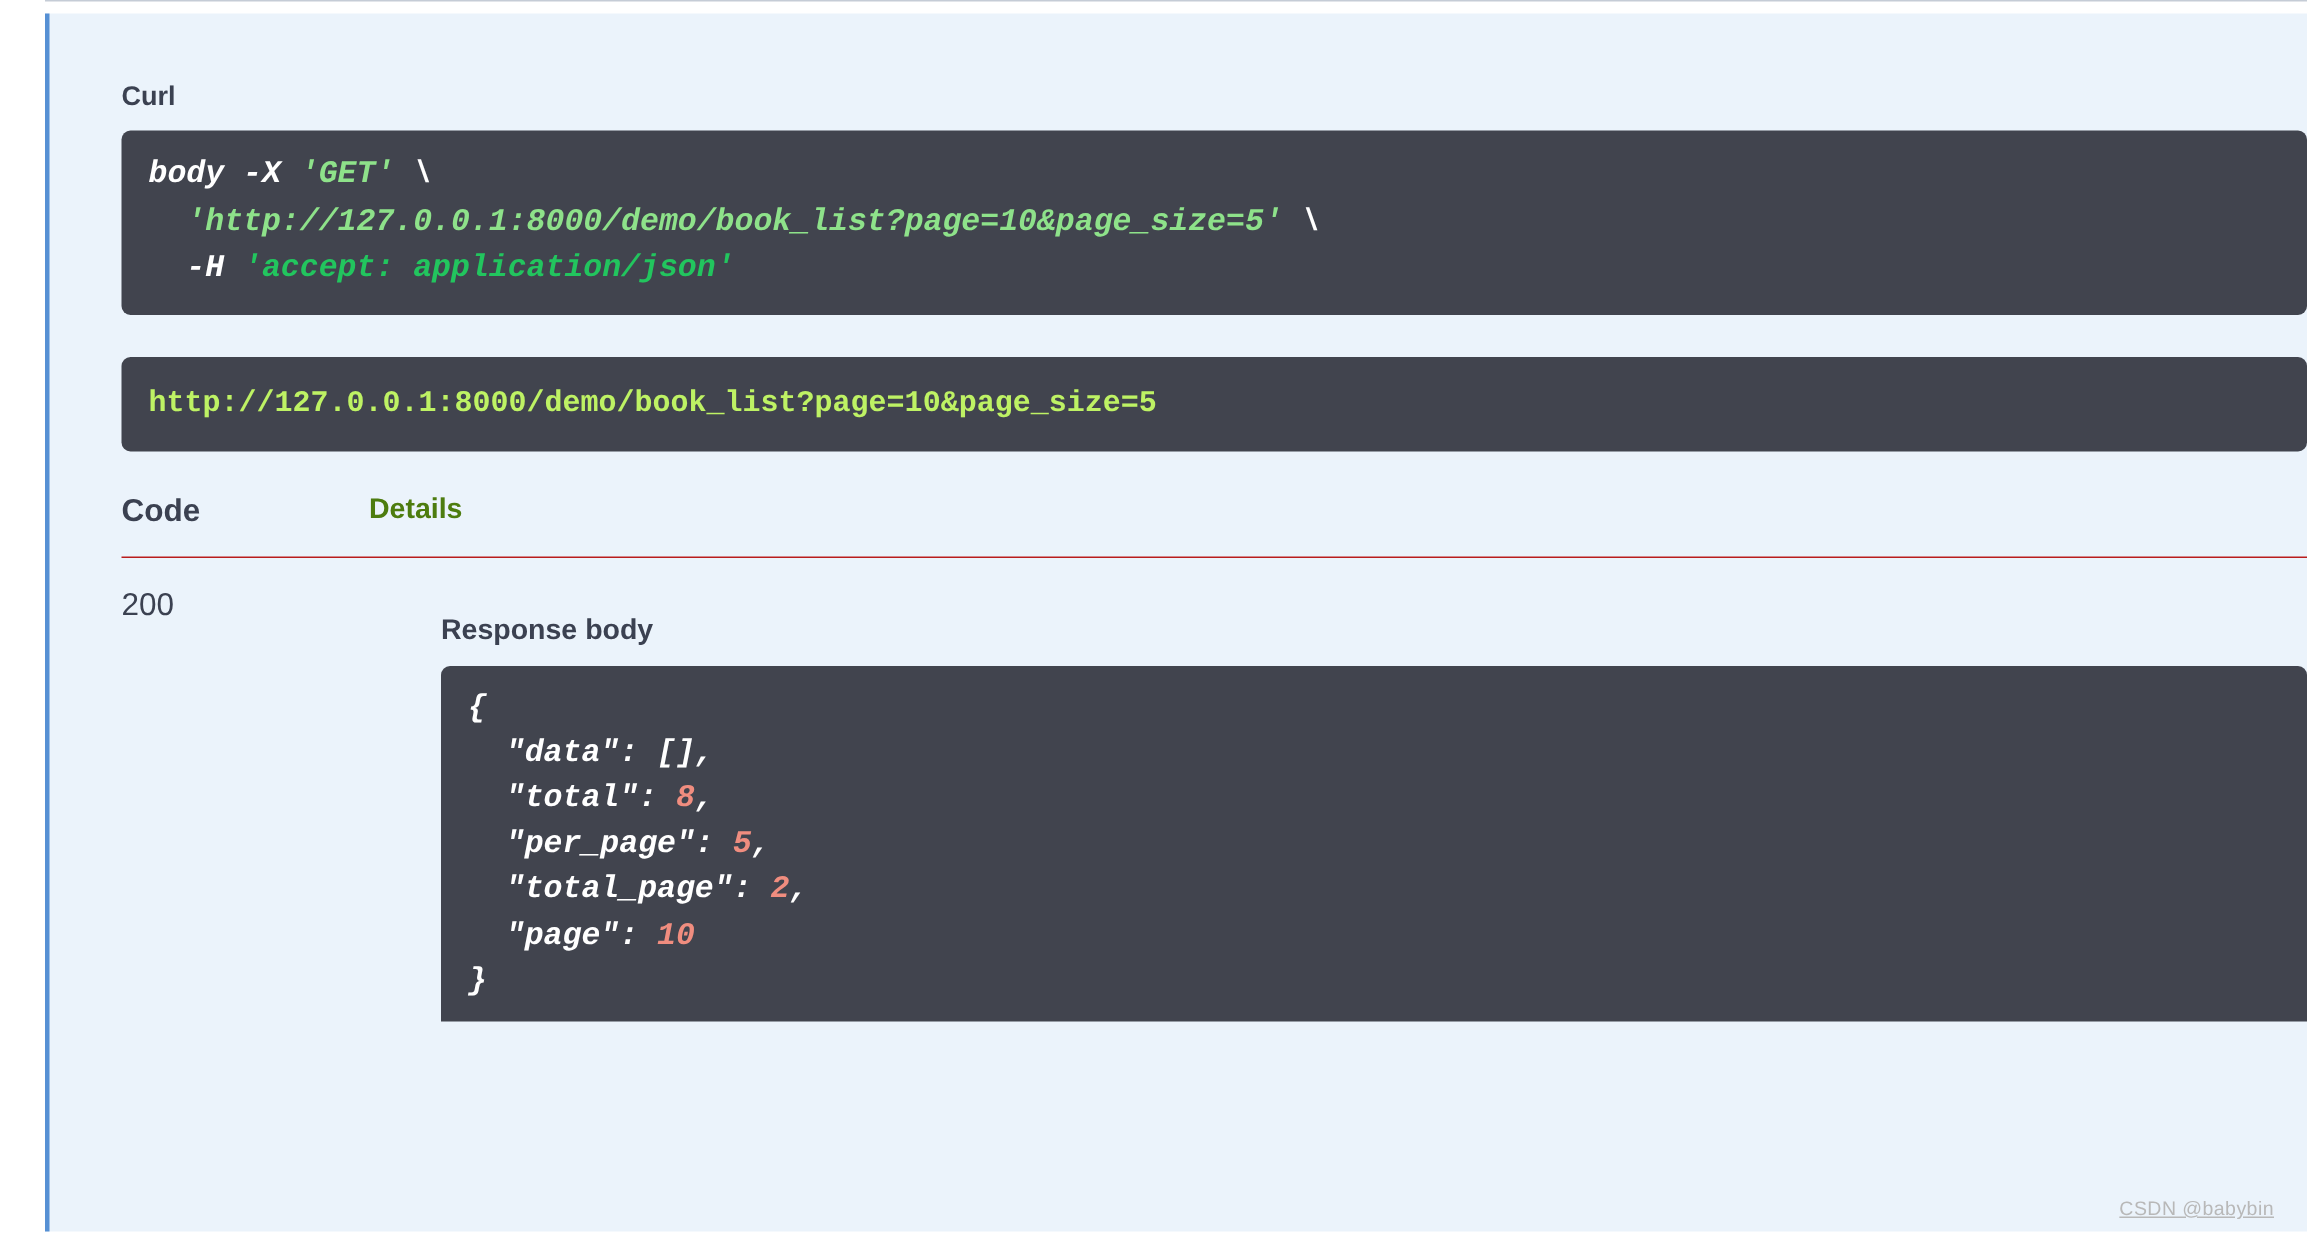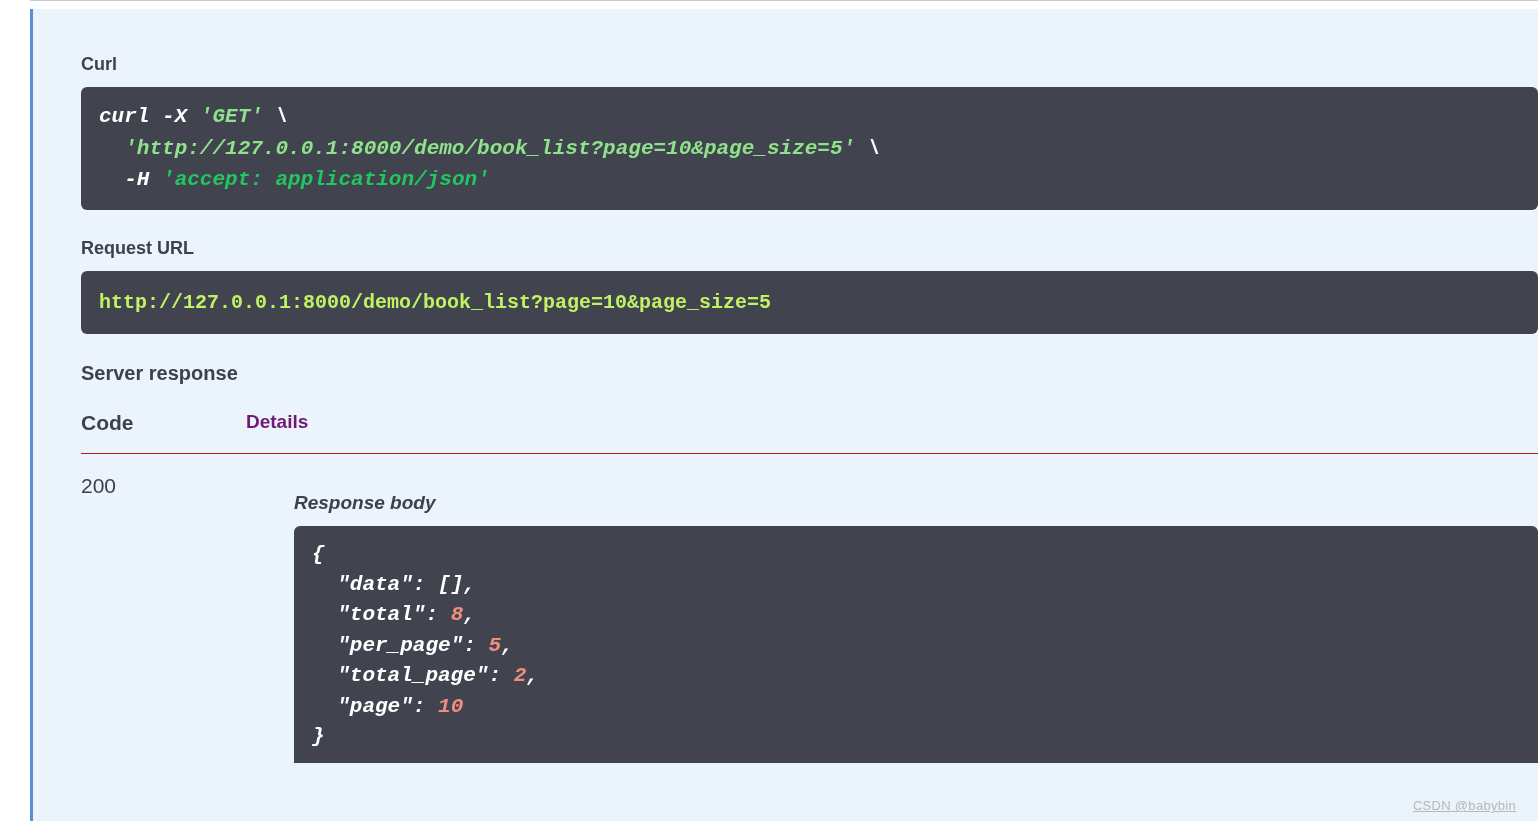--- a/index.html
+++ b/index.html
@@ -68,21 +68,21 @@
       border-bottom: 1px solid #b91c1c;
       margin-bottom: 20px;
     }
     .col-code-header {
       color: #3b4151;
       font-size: 21px;
       font-weight: 700;
       width: 165px;
     }
     .col-details-header {
-      color: #701a75;
+      color: #4d7c0f;
       font-size: 19px;
       font-weight: 700;
     }
     .response-row {
       display: flex;
       gap: 48px;
     }
     .status-code {
       color: #3b4151;
       font-size: 21px;
@@ -91,21 +91,20 @@
     }
     .details-col {
       flex: 1;
     }
     .response-body-label {
       color: #3b4151;
       font-size: 19px;
       font-weight: 700;
       margin-top: 18px;
       margin-bottom: 12px;
-      font-style: italic;
     }
     .json-block {
       background: #41444e;
       border-radius: 6px 6px 0 0;
       padding: 14px 18px 10px 18px;
       font-family: "SFMono-Regular", Consolas, "Liberation Mono", Menlo, monospace;
       font-size: 21px;
       line-height: 1.45;
       font-weight: 700;
       font-style: italic;
@@ -131,29 +130,27 @@
   </style>
 </head>
 <body>
 
 <div class="top-divider"></div>
 
 <div class="main-panel">
 
   <div class="section-label">Curl</div>
 
-  <div class="code-block"><span class="cmd-white">curl -X </span><span class="cmd-green">'GET'</span><span class="cmd-white"> \</span>
+  <div class="code-block"><span class="cmd-white">body -X </span><span class="cmd-green">'GET'</span><span class="cmd-white"> \</span>
 <span class="cmd-white">  </span><span class="cmd-green">'http://127.0.0.1:8000/demo/book_list?page=10&amp;page_size=5'</span><span class="cmd-white"> \</span>
 <span class="cmd-white">  </span><span class="cmd-white">-H </span><span class="cmd-teal">'accept: application/json'</span></div>
 
-  <div class="section-label">Request URL</div>
 
   <div class="url-block"><span>http://127.0.0.1:8000/demo/book_list?page=10&amp;page_size=5</span></div>
 
-  <div class="server-response-label">Server response</div>
 
   <div class="response-headers">
     <div class="col-code-header">Code</div>
     <div class="col-details-header">Details</div>
   </div>
 
   <div class="response-row">
     <div class="status-code">200</div>
     <div class="details-col">
       <div class="response-body-label">Response body</div>

